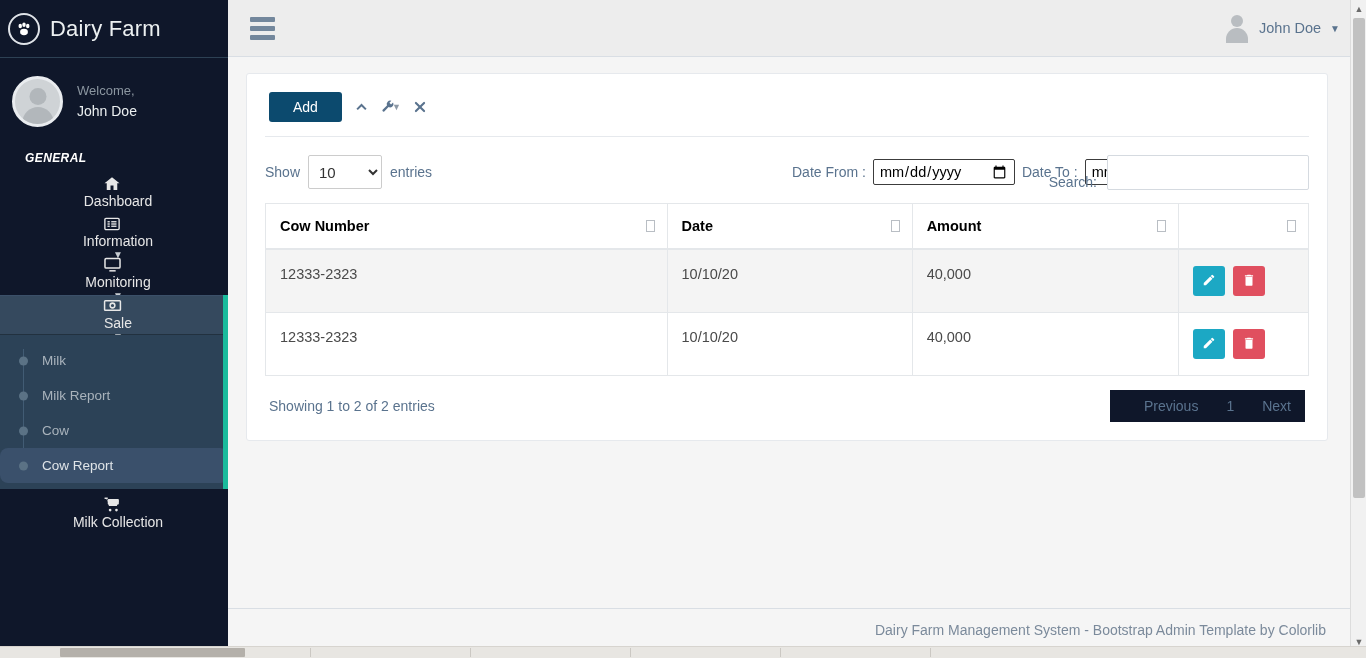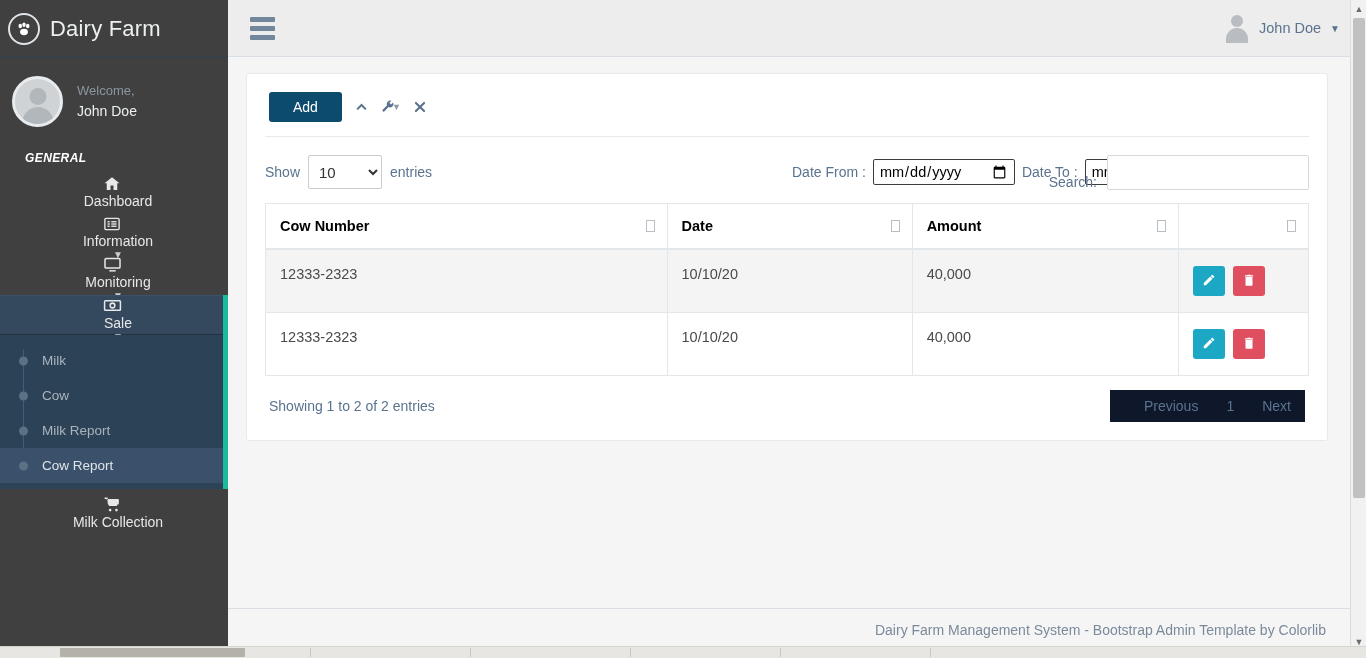--- a/index.html
+++ b/index.html
@@ -16,21 +16,21 @@
     height: 658px;
     display: flex;
     overflow: hidden;
   }
 
   
   .sidebar {
     width: 228px;
     min-width: 228px;
     height: 650px;
-    background: #404040;
+    background: #0f172a;
     position: relative;
     overflow: hidden;
   }
   .brand {
     height: 58px;
     display: flex;
     align-items: center;
     padding-left: 8px;
     border-bottom: 1px solid #2d4154;
   }
@@ -139,20 +139,21 @@
   }
   .subitem::before {
     content:''; position:absolute; left:19px; top:50%;
     transform:translateY(-50%);
     width: 9px; height: 9px; border-radius:50%;
     background:#5b7285;
   }
   .subitem.active {
     background: #3a506b;
     color: #dfe4e8;
+    border-radius: 8px;
   }
 
   
   .main {
     flex: 1;
     height: 650px;
     display: flex;
     flex-direction: column;
     background: #F5F5F5;
     position: relative;
@@ -423,24 +424,24 @@
       </span>
       <span class="nav-label">Sale</span>
       <span class="caret">▼</span>
     </div>
 
     <div class="subnav">
       <div class="subitem">
         <span>Milk</span>
       </div>
       <div class="subitem">
+        <span>Milk Report</span>
+      </div>
+      <div class="subitem">
         <span>Cow</span>
-      </div>
-      <div class="subitem">
-        <span>Milk Report</span>
       </div>
       <div class="subitem active">
         <span>Cow Report</span>
       </div>
     </div>
 
     <div class="nav-item" style="margin-top:6px;">
       <span class="nav-ico">
         <svg width="19" height="19" viewBox="0 0 24 24" fill="currentColor">
           <path d="M2 4h3l2.5 10h10L20 7H7"></path>

